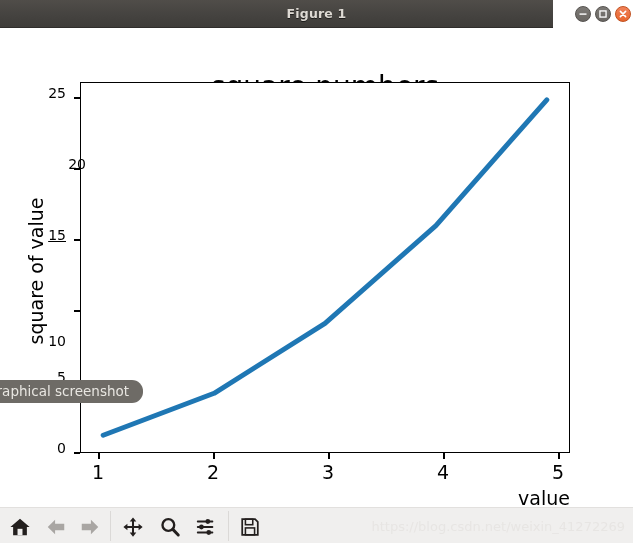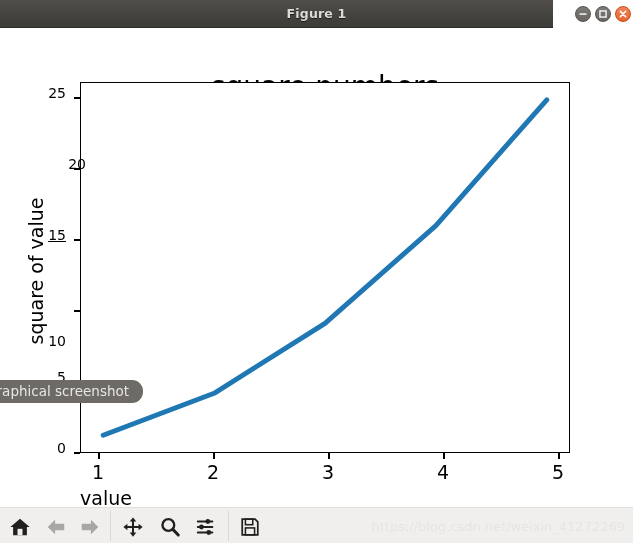--- a/index.html
+++ b/index.html
@@ -148,21 +148,21 @@
     font-size: 14px;
     color: #000000;
     font-family: "DejaVu Sans", "Liberation Sans", sans-serif;
   }
 
   #xlabel {
     position: absolute;
     left: 80px;
     top: 459px;
     width: 490px;
-    text-align: left;
+    text-align: right;
     font-size: 19px;
     color: #000000;
     font-family: "DejaVu Sans", "Liberation Sans", sans-serif;
   }
   #ylabel {
     position: absolute;
     left: -74px;
     top: 232px;
     width: 220px;
     text-align: center;

